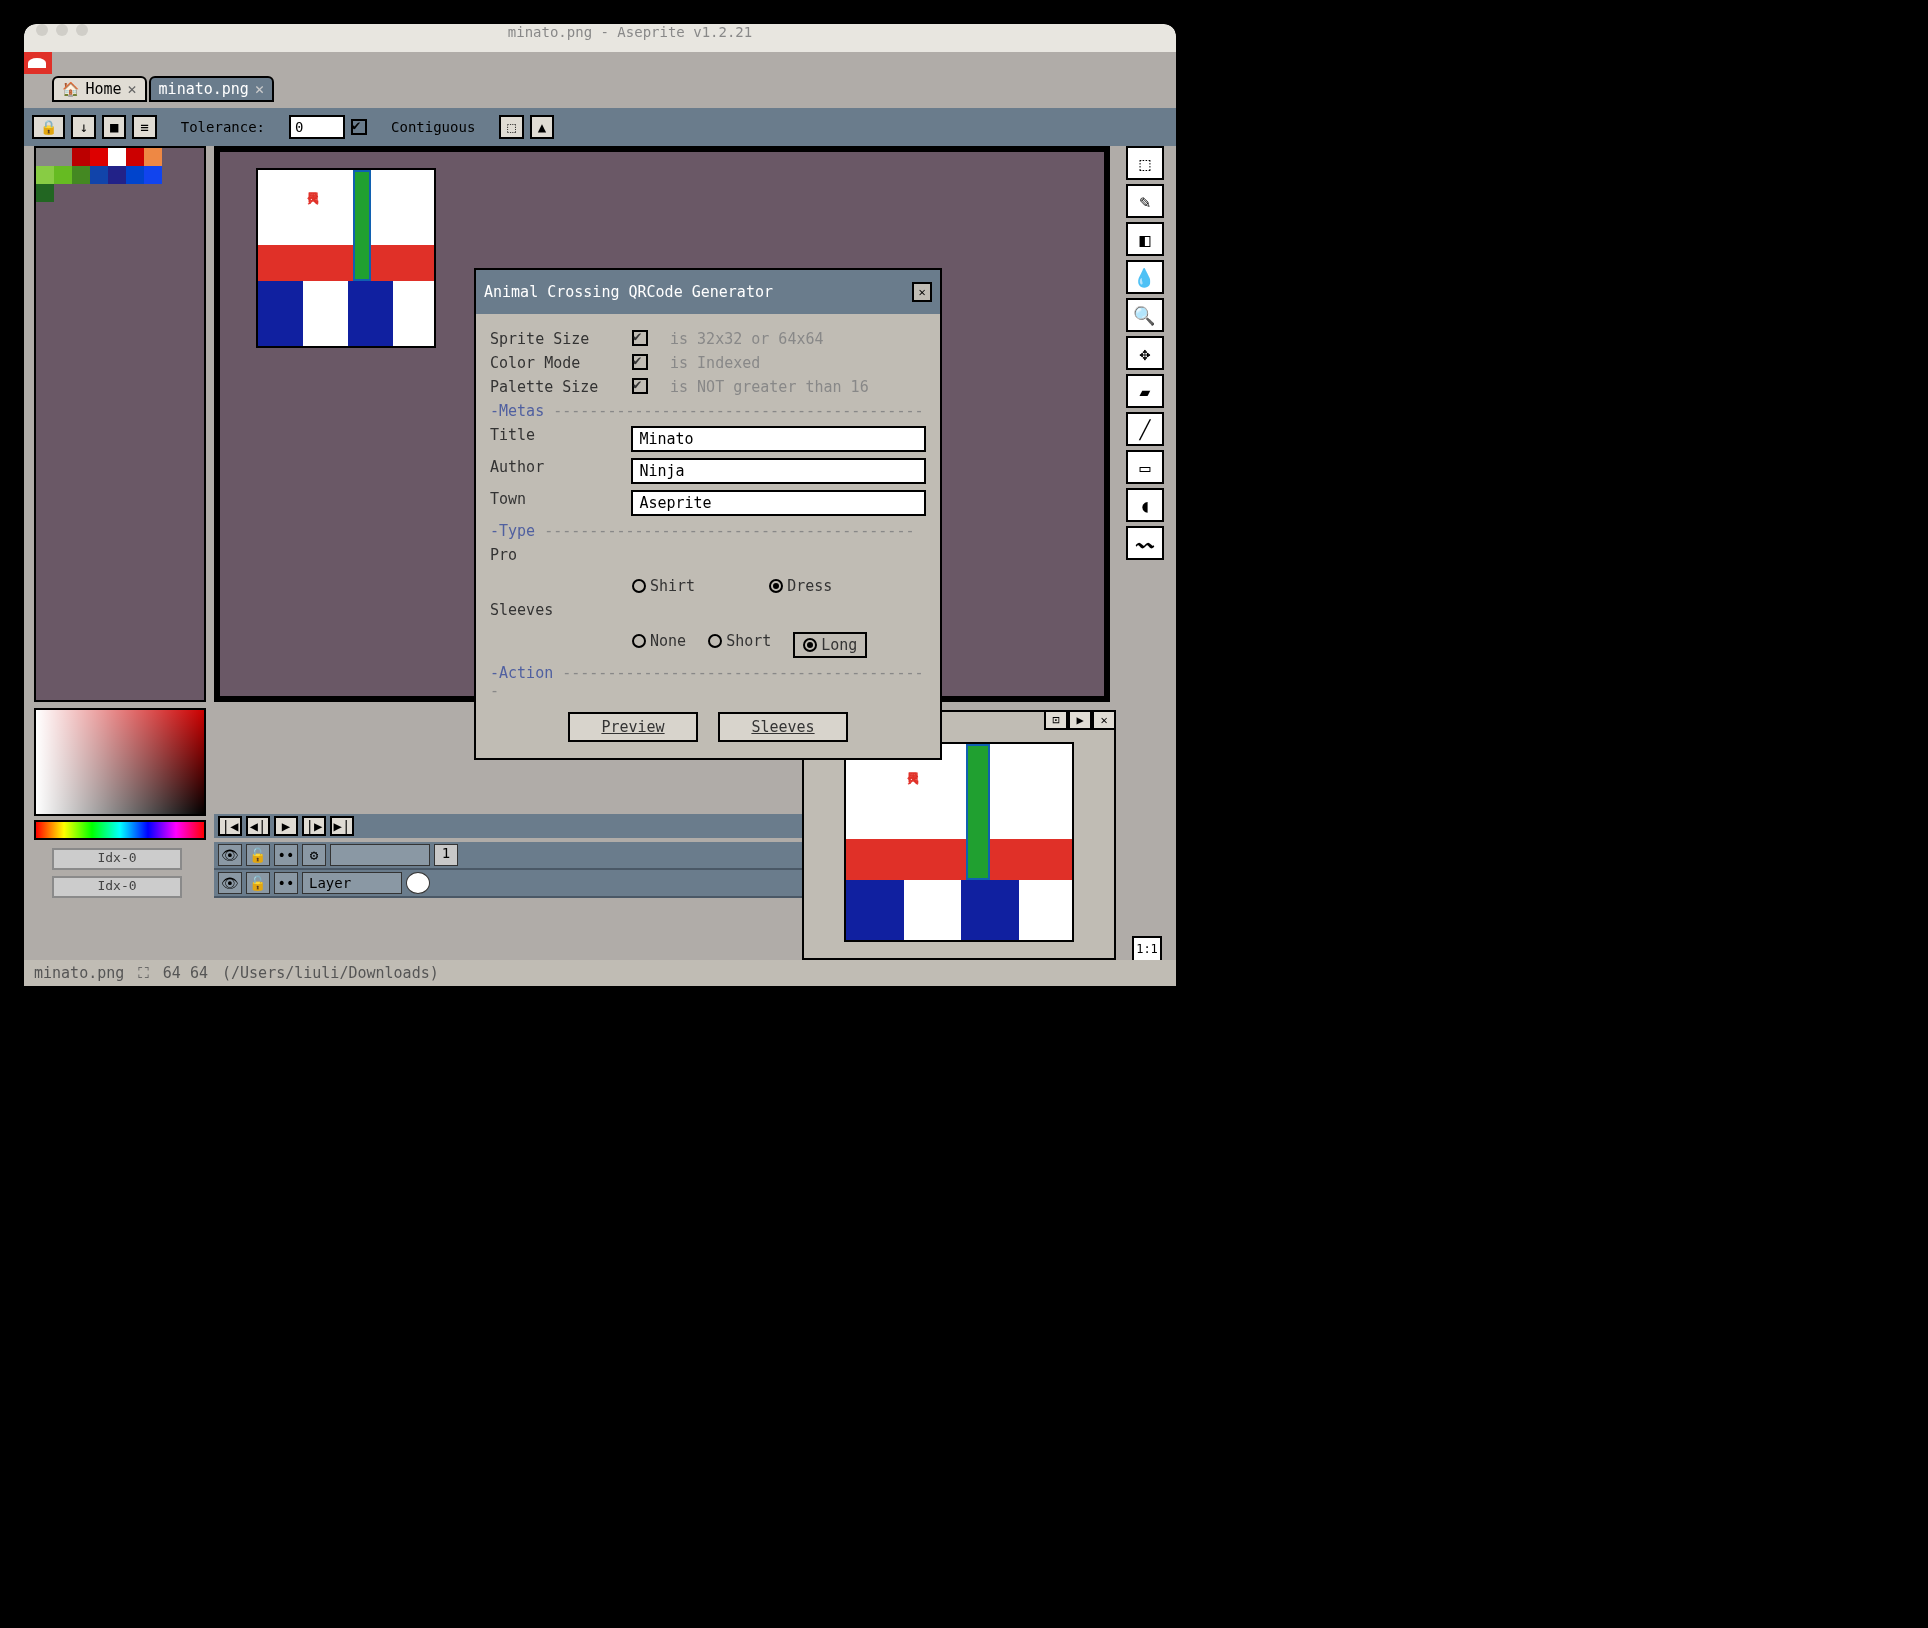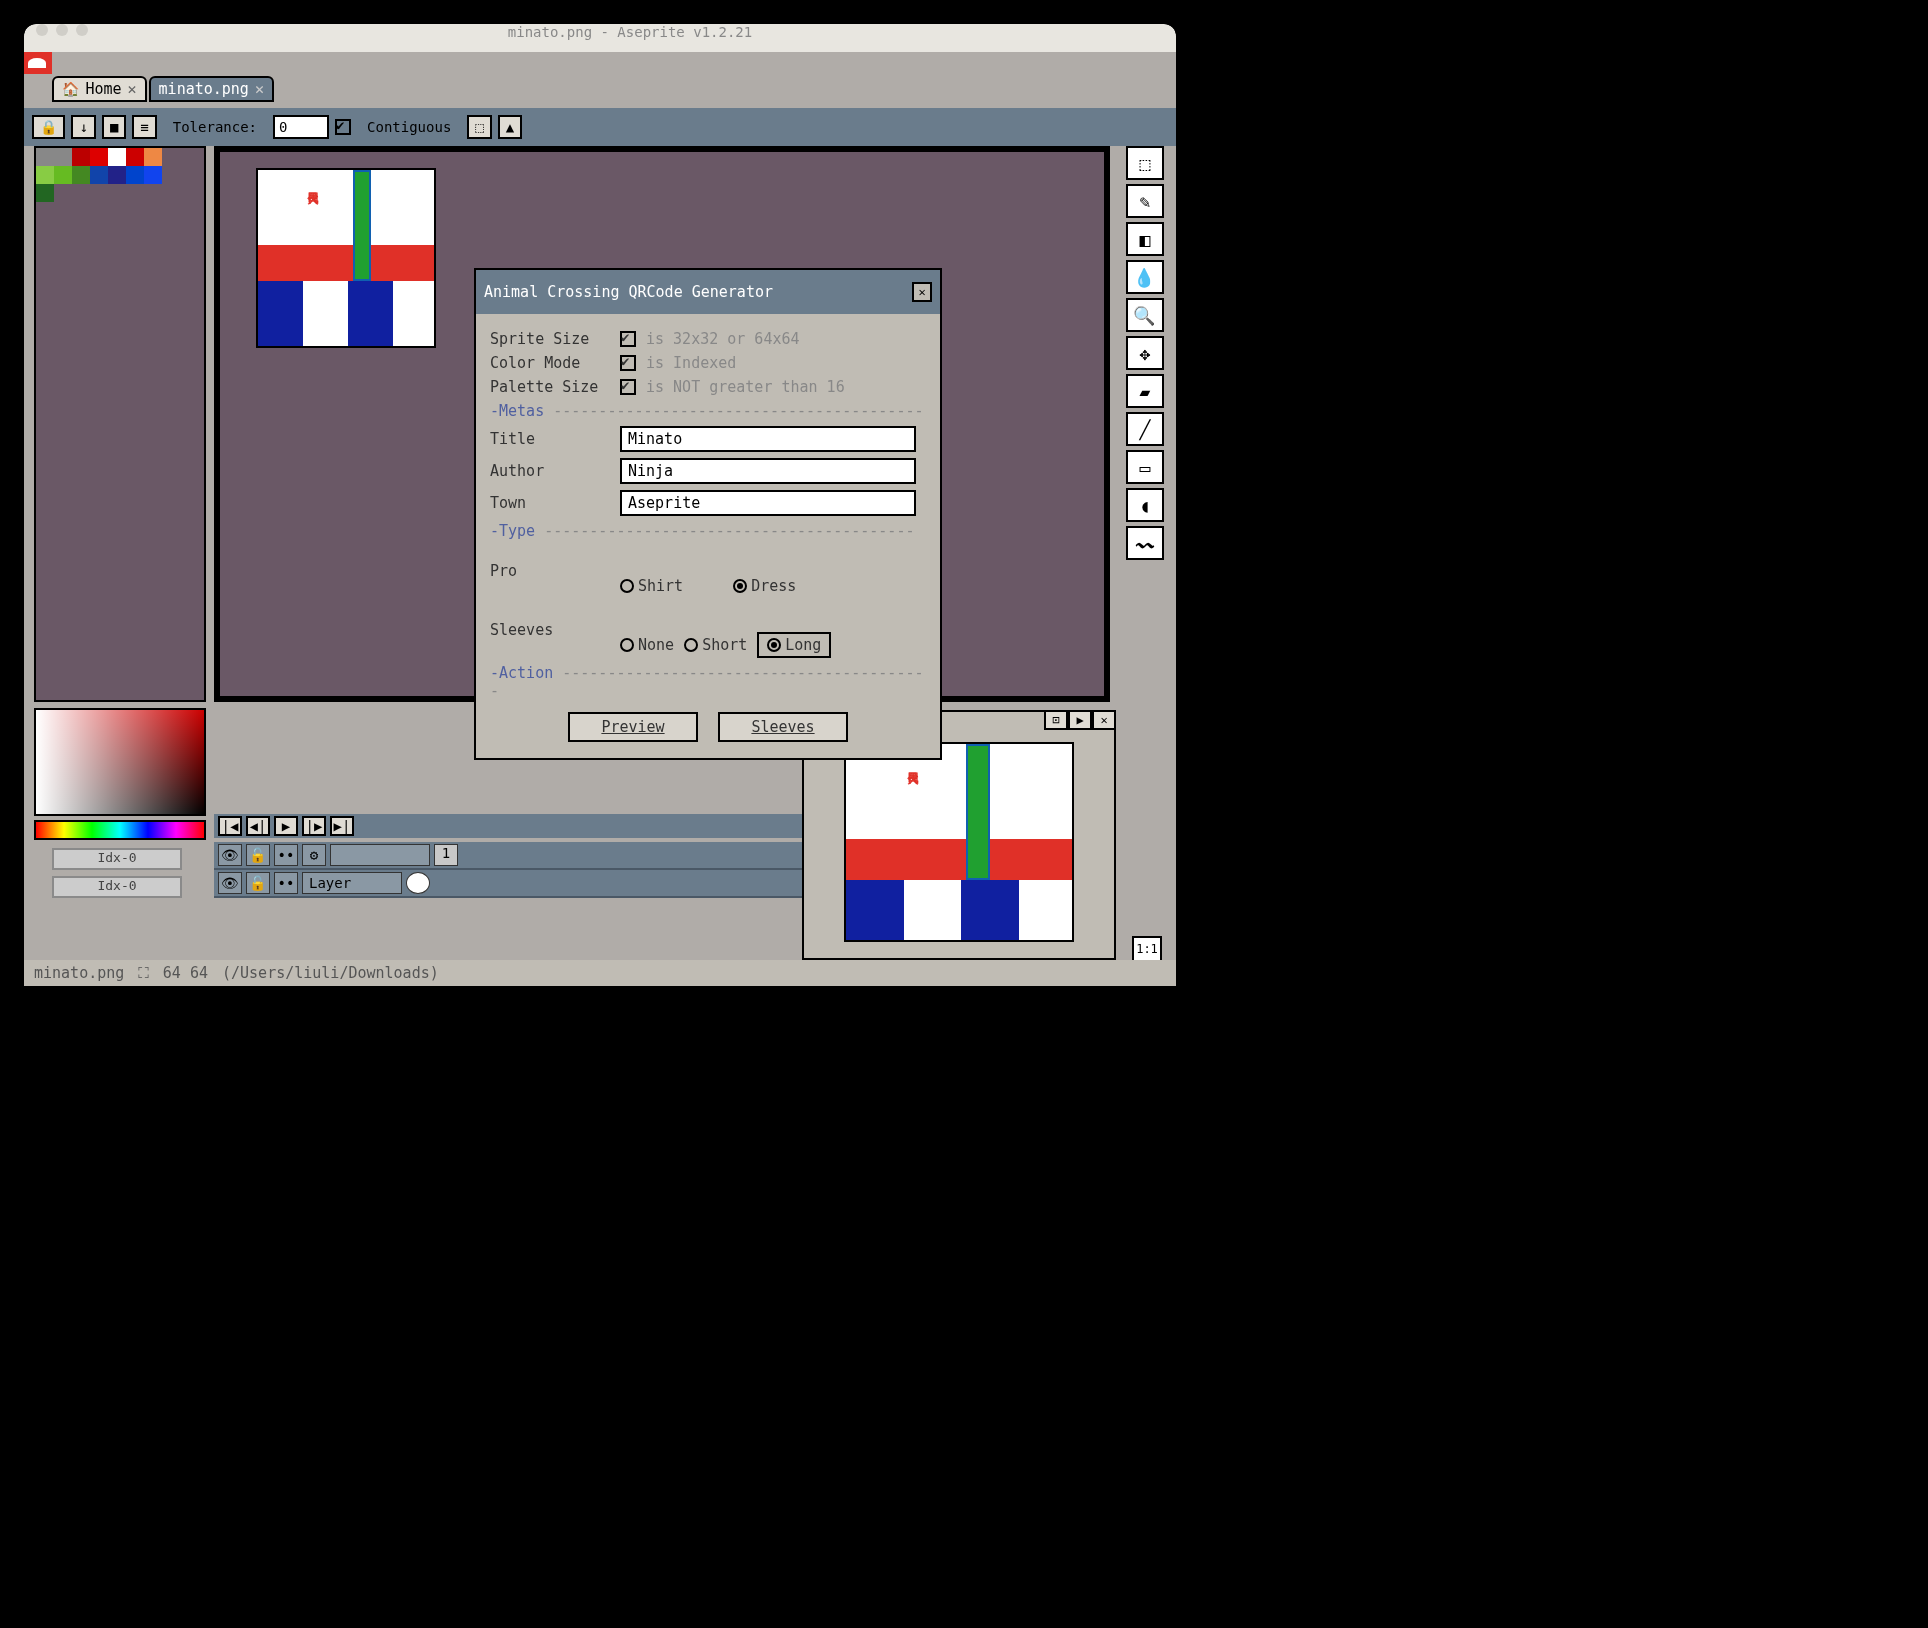--- a/index.html
+++ b/index.html
@@ -13,21 +13,21 @@
   .logo::after { content: ""; position: absolute; left: 4px; top: 6px; width: 18px; height: 10px; border-radius: 50% 50% 0 0; background: #fff; }
   .tabs { position: absolute; top: 24px; left: 28px; display: flex; gap: 2px; }
   .tab { display: flex; align-items: center; padding: 2px 8px; border: 2px solid #000; background: #e0dcd4; font-size: 15px; border-radius: 6px 6px 0 0; gap: 6px; }
   .tab.active { background: #6a7c8c; color: #fff; border-color: #000; }
   .tab .x { font-weight: bold; color: #666; }
   .tab.active .x { color: #ccc; }
   .home-ico { font-size: 14px; }
   
   .optbar { position: absolute; top: 56px; left: 0; right: 0; height: 38px; background: #6a7c8c; display: flex; align-items: center; padding: 0 8px; gap: 6px; }
   .btn { background: #e0dcd4; border: 2px solid #000; padding: 2px 6px; font-size: 14px; display: inline-flex; align-items: center; justify-content: center; min-width: 24px; height: 24px; }
-  .optbar .lbl { color: #000; font-size: 14px; margin: 0 10px; }
+  .optbar .lbl { color: #000; font-size: 14px; margin: 0 18px; }
   .numinput { width: 56px; height: 24px; background: #fff; border: 2px solid #000; font-size: 14px; padding: 0 4px; }
   .chk { width: 16px; height: 16px; border: 2px solid #000; display: inline-block; position: relative; }
   .chk.checked::after { content: "✔"; position: absolute; top: -4px; left: -1px; font-size: 14px; }
   
   .palette { position: absolute; top: 94px; left: 10px; width: 172px; height: 556px; background: #6a5866; border: 2px solid #000; }
   .palrow { display: flex; }
   .pc { width: 18px; height: 18px; }
   
   .picker { position: absolute; top: 656px; left: 10px; width: 172px; height: 108px; border: 2px solid #000; background: #7a2824; }
   .picker .grad { position: absolute; inset: 0; background: linear-gradient(to right, #fff, rgba(255,255,255,0)), linear-gradient(to top, #000, rgba(0,0,0,0)), #c00; }
@@ -64,21 +64,21 @@
   
   .status { position: absolute; bottom: 0; left: 0; right: 0; height: 26px; background: #c0bcb4; color: #555; font-size: 15px; display: flex; align-items: center; padding: 0 10px; gap: 14px; }
   .status .icon { color: #555; }
   
   .dialog { position: absolute; top: 216px; left: 450px; width: 468px; background: #c0bcb4; border: 2px solid #000; }
   .dlg-title { height: 44px; background: #6a7c8c; color: #fff; display: flex; align-items: center; padding: 0 8px; font-size: 15px; justify-content: space-between; }
   .dlg-x { width: 20px; height: 20px; border: 2px solid #000; background: #c0bcb4; display: flex; align-items: center; justify-content: center; color: #000; font-size: 12px; }
   .dlg-body { padding: 10px 14px; font-size: 15px; color: #333; }
   .sect { color: #5060a0; margin: 6px 0; }
   .sect::after { content: " -----------------------------------------"; letter-spacing: 0px; color: #888; }
-  .frow { display: flex; align-items: center; margin: 6px 0; gap: 10px; }
+  .frow { display: flex; align-items: flex-start; margin: 6px 0; gap: 22px; }
   .flabel { width: 120px; }
   .fval { color: #888; display: flex; align-items: center; gap: 6px; }
   .dinput { width: 296px; height: 26px; border: 2px solid #000; background: #fff; font-size: 15px; padding: 0 6px; font-family: monospace; }
   .radio { display: flex; align-items: center; gap: 4px; margin-top: 31px; }
   .radio .r { width: 14px; height: 14px; border: 2px solid #000; border-radius: 50%; display: inline-block; position: relative; }
   .radio.sel .r::after { content: ""; position: absolute; inset: 2px; background: #000; border-radius: 50%; }
   .radio.box { border: 2px solid #000; padding: 2px 8px; }
   .dbtns { display: flex; justify-content: center; gap: 20px; margin: 12px 0 6px; }
   .dbtn { width: 130px; height: 30px; border: 2px solid #000; background: #d8d4cc; font-size: 15px; display: flex; align-items: center; justify-content: center; }
   .dbtn span { text-decoration: underline; }

